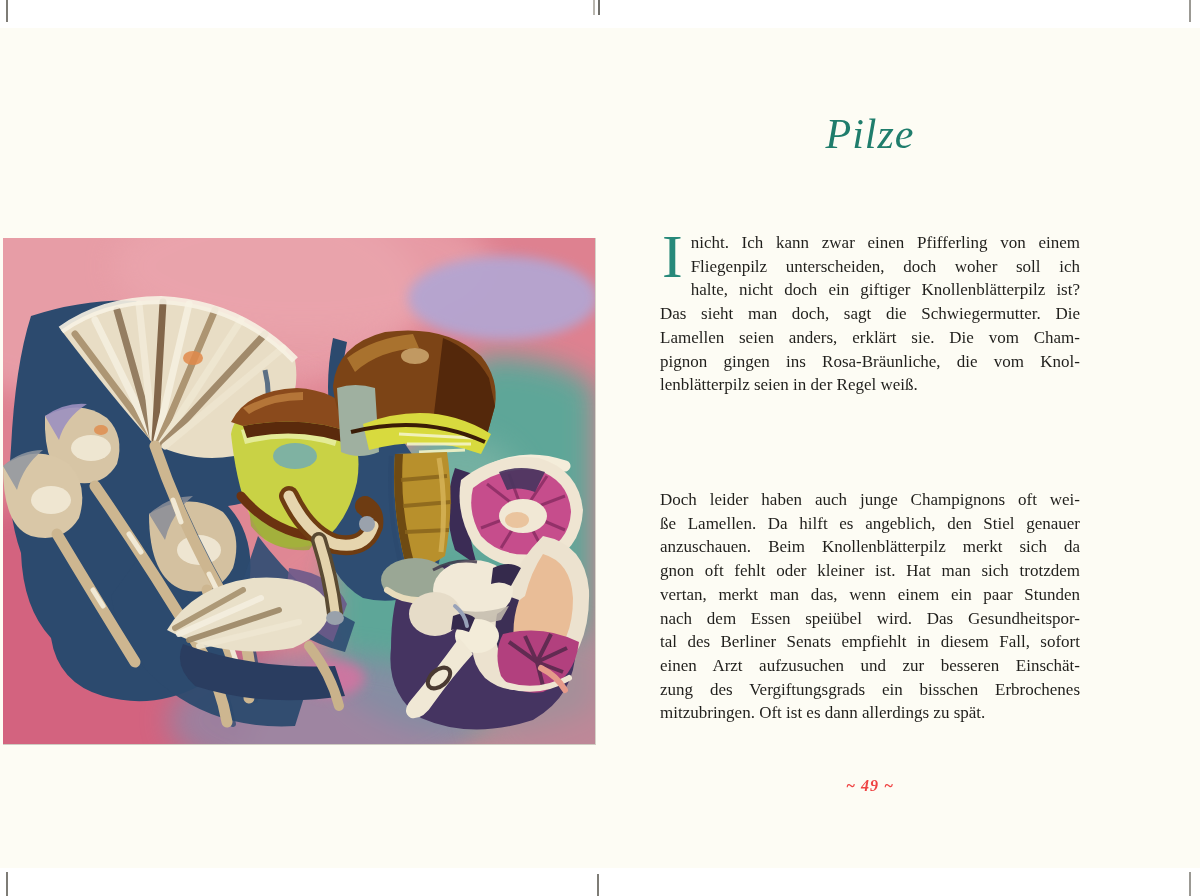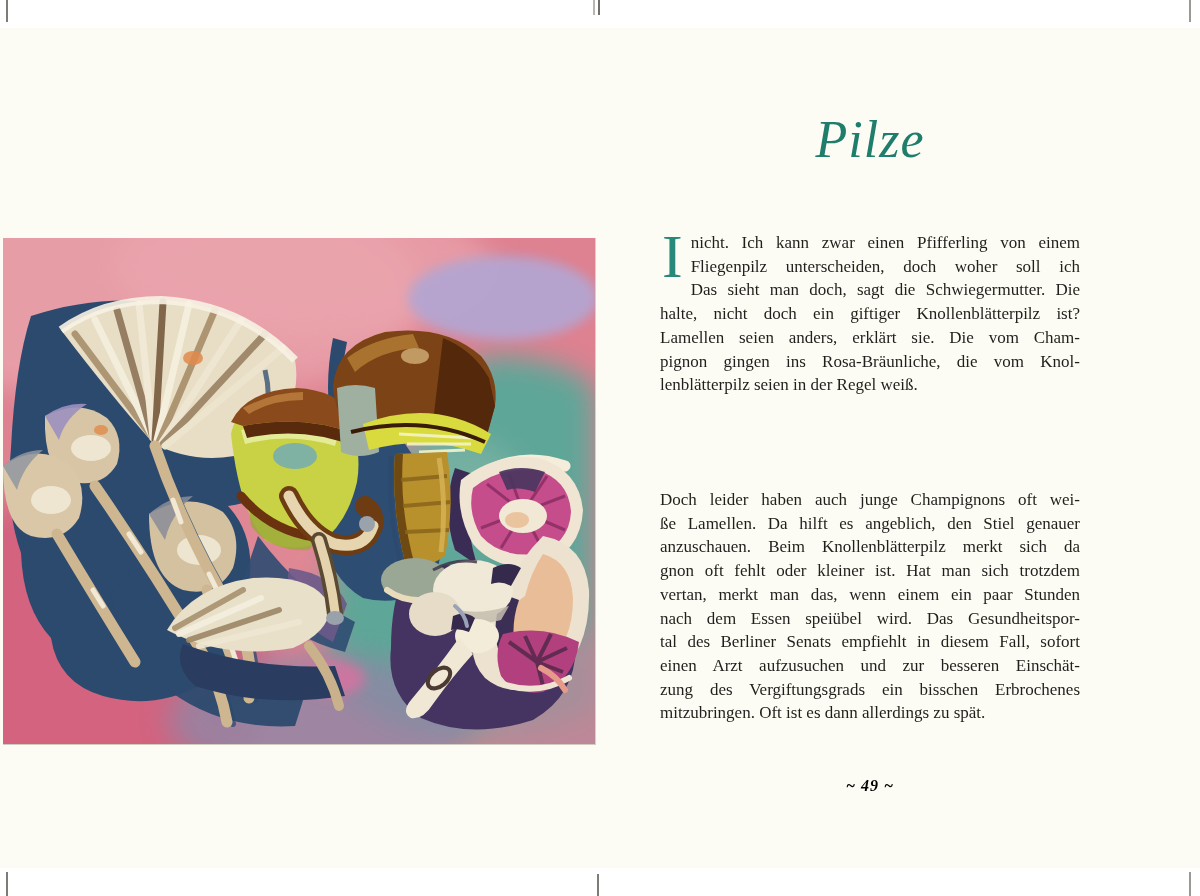--- a/index.html
+++ b/index.html
@@ -14,31 +14,31 @@
   .cm-bl{left:6px;top:872px;height:24px;}
   .cm-bc{left:597px;top:874px;height:22px;}
   .cm-br{left:1189px;top:872px;height:24px;background:#9b9994;}
 
   .artwork{position:absolute;left:3px;top:238px;width:592px;height:506px;
            border-right:1px solid #d6d2c8;border-bottom:1px solid #cfccc2;}
   .artwork svg{display:block;width:100%;height:100%;}
 
   .textcol{position:absolute;left:660px;top:0;width:420px;height:896px;}
   .page-title{position:absolute;top:110px;left:0;width:100%;text-align:center;
-              font-style:italic;font-size:52px;letter-spacing:1px;color:#1f7d6c;}
+              font-style:italic;font-size:42px;letter-spacing:1px;color:#1f7d6c;}
   .para{position:absolute;left:0;width:420px;color:#201f1c;}
   .para-1{top:231px;}
   .para-2{top:488px;}
   .line{font-size:17px;line-height:23.7px;text-align:justify;text-align-last:justify;
         -moz-text-align-last:justify;}
   .line.last{text-align-last:left;-moz-text-align-last:left;}
   .dropcap{float:left;font-size:62px;line-height:47px;height:47px;color:#27897a;
            margin:2px 8px 0 2px;}
   .pagenum{position:absolute;top:777px;left:0;width:100%;text-align:center;
-           font-style:italic;font-weight:700;font-size:16px;letter-spacing:1px;color:#000000;}
+           font-style:italic;font-weight:700;font-size:16px;letter-spacing:1px;color:#ef4444;}
 </style>
 </head>
 <body>
 
 <div class="canvas">
   <div class="paper"></div>
 
   <div class="crop-mark cm-tl"></div>
   <div class="crop-mark cm-tca"></div>
   <div class="crop-mark cm-tcb"></div>
@@ -245,22 +245,22 @@
   </div>
 
   <div class="textcol">
     <div class="page-title">Pilze</div>
 
     <div class="para para-1">
       <span class="dropcap">I</span>
       <div class="lines">
           <div class="line">nicht. Ich kann zwar einen Pfifferling von einem</div>
           <div class="line">Fliegenpilz unterscheiden, doch woher soll ich</div>
+          <div class="line">halte, nicht doch ein giftiger Knollenblätterpilz ist?</div>
           <div class="line">Das sieht man doch, sagt die Schwiegermutter. Die</div>
-          <div class="line">halte, nicht doch ein giftiger Knollenblätterpilz ist?</div>
           <div class="line">Lamellen seien anders, erklärt sie. Die vom Cham-</div>
           <div class="line">pignon gingen ins Rosa-Bräunliche, die vom Knol-</div>
           <div class="line last">lenblätterpilz seien in der Regel weiß.</div>
         </div>
     </div>
 
     <div class="para para-2">
       <div class="lines">
           <div class="line">Doch leider haben auch junge Champignons oft wei-</div>
           <div class="line">ße Lamellen. Da hilft es angeblich, den Stiel genauer</div>

